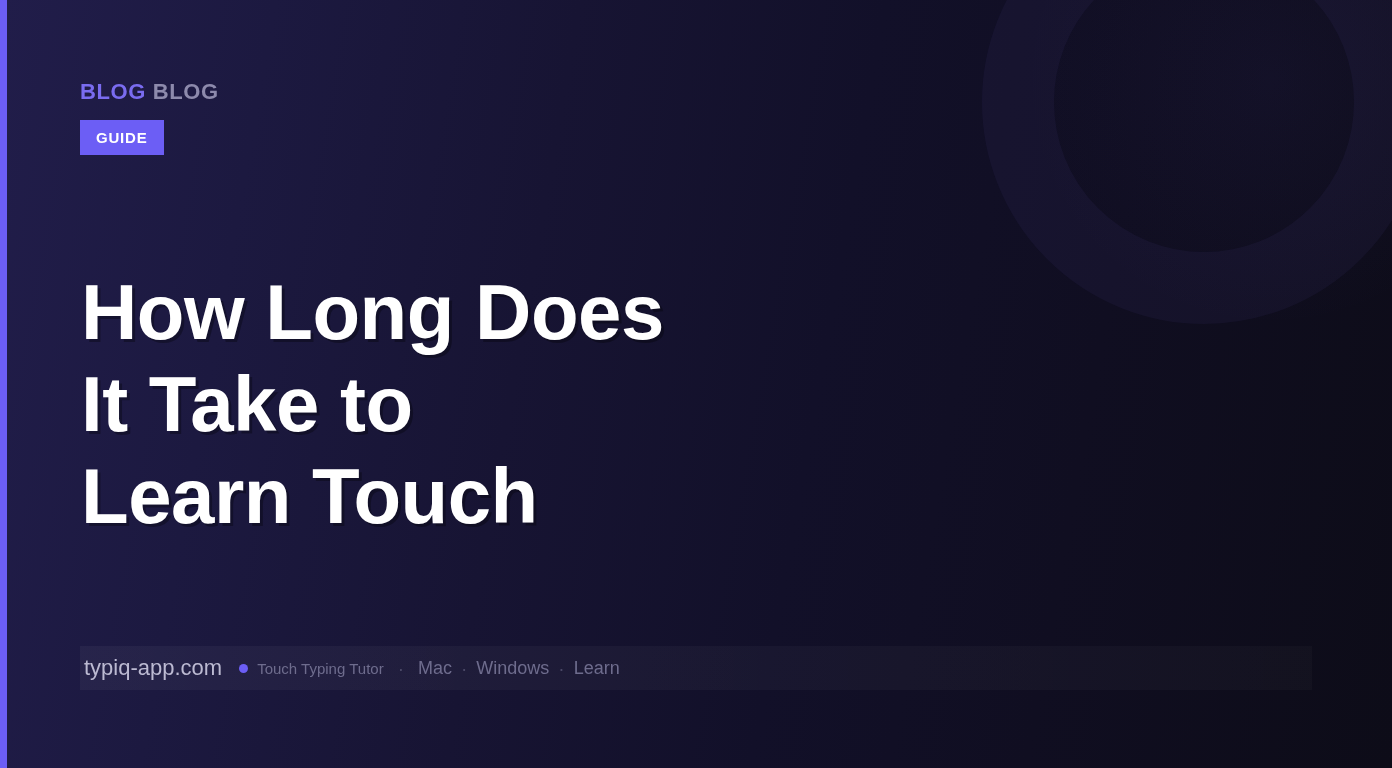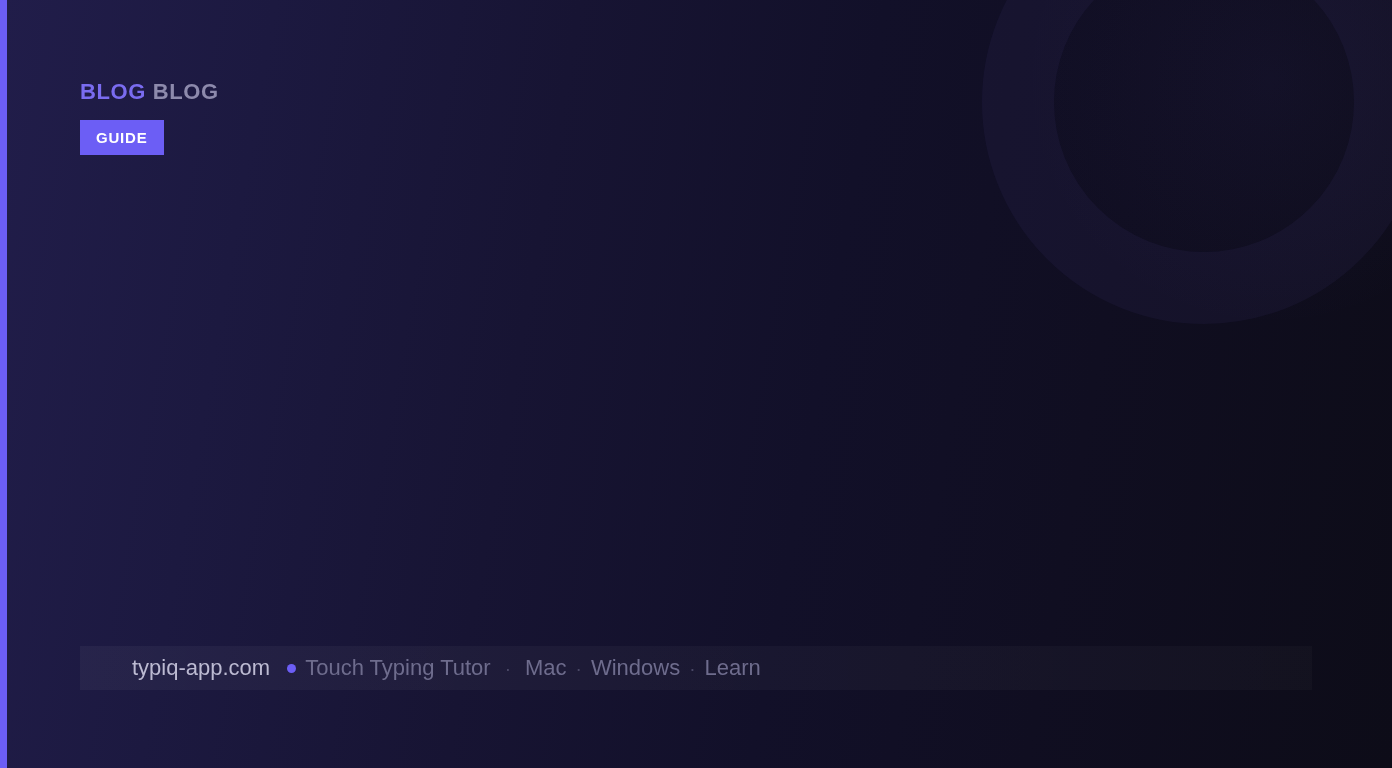--- a/index.html
+++ b/index.html
@@ -110,47 +110,46 @@
     align-items: center;
     padding-left: 4px;
     box-sizing: border-box;
     background: linear-gradient(90deg, rgba(255,255,255,0.045) 0%, rgba(255,255,255,0.032) 55%, rgba(255,255,255,0.022) 100%);
   }
   .foot-site {
     color: #bcbad2;
     font-size: 22px;
     line-height: 1;
     white-space: nowrap;
-    margin-left: 48px;
   }
   .foot-dot {
     width: 9px;
     height: 9px;
     border-radius: 50%;
     background: #6c5ef5;
     margin: 0 9px 0 17px;
     flex: none;
   }
   .foot-tagline {
     color: #6e6c8d;
-    font-size: 22px;
+    font-size: 15px;
     line-height: 1;
     white-space: nowrap;
   }
   .foot-sep {
     color: #4a4866;
     font-size: 19px;
     line-height: 1;
     margin: 0 9px;
     white-space: nowrap;
   }
   .foot-sep.wide { margin: 0 14px; }
   .foot-platform {
     color: #6e6c8d;
-    font-size: 22px;
+    font-size: 18px;
     line-height: 1;
     white-space: nowrap;
   }
 </style>
 </head>
 <body>
 
 <div id="canvas">
 
   <div id="deco-glow"></div>
@@ -158,20 +157,25 @@
   <div id="accent-bar"></div>
 
   <div id="brand">
     <span class="brand-primary">BLOG</span><span> </span><span class="brand-secondary">BLOG</span>
   </div>
 
   <div id="badge">
     <span>GUIDE</span>
   </div>
 
+  <h1 id="headline">
+    <span class="hl-line">How Long Does</span>
+    <span class="hl-line">It Take to</span>
+    <span class="hl-line">Learn Touch</span>
+  </h1>
 
   <div id="footer-bar">
     <span class="foot-site">typiq-app.com</span>
     <span class="foot-dot"></span>
     <span class="foot-tagline">Touch Typing Tutor</span>
     <span class="foot-sep wide">·</span>
     <span class="foot-platform">Mac</span>
     <span class="foot-sep">·</span>
     <span class="foot-platform">Windows</span>
     <span class="foot-sep">·</span>

